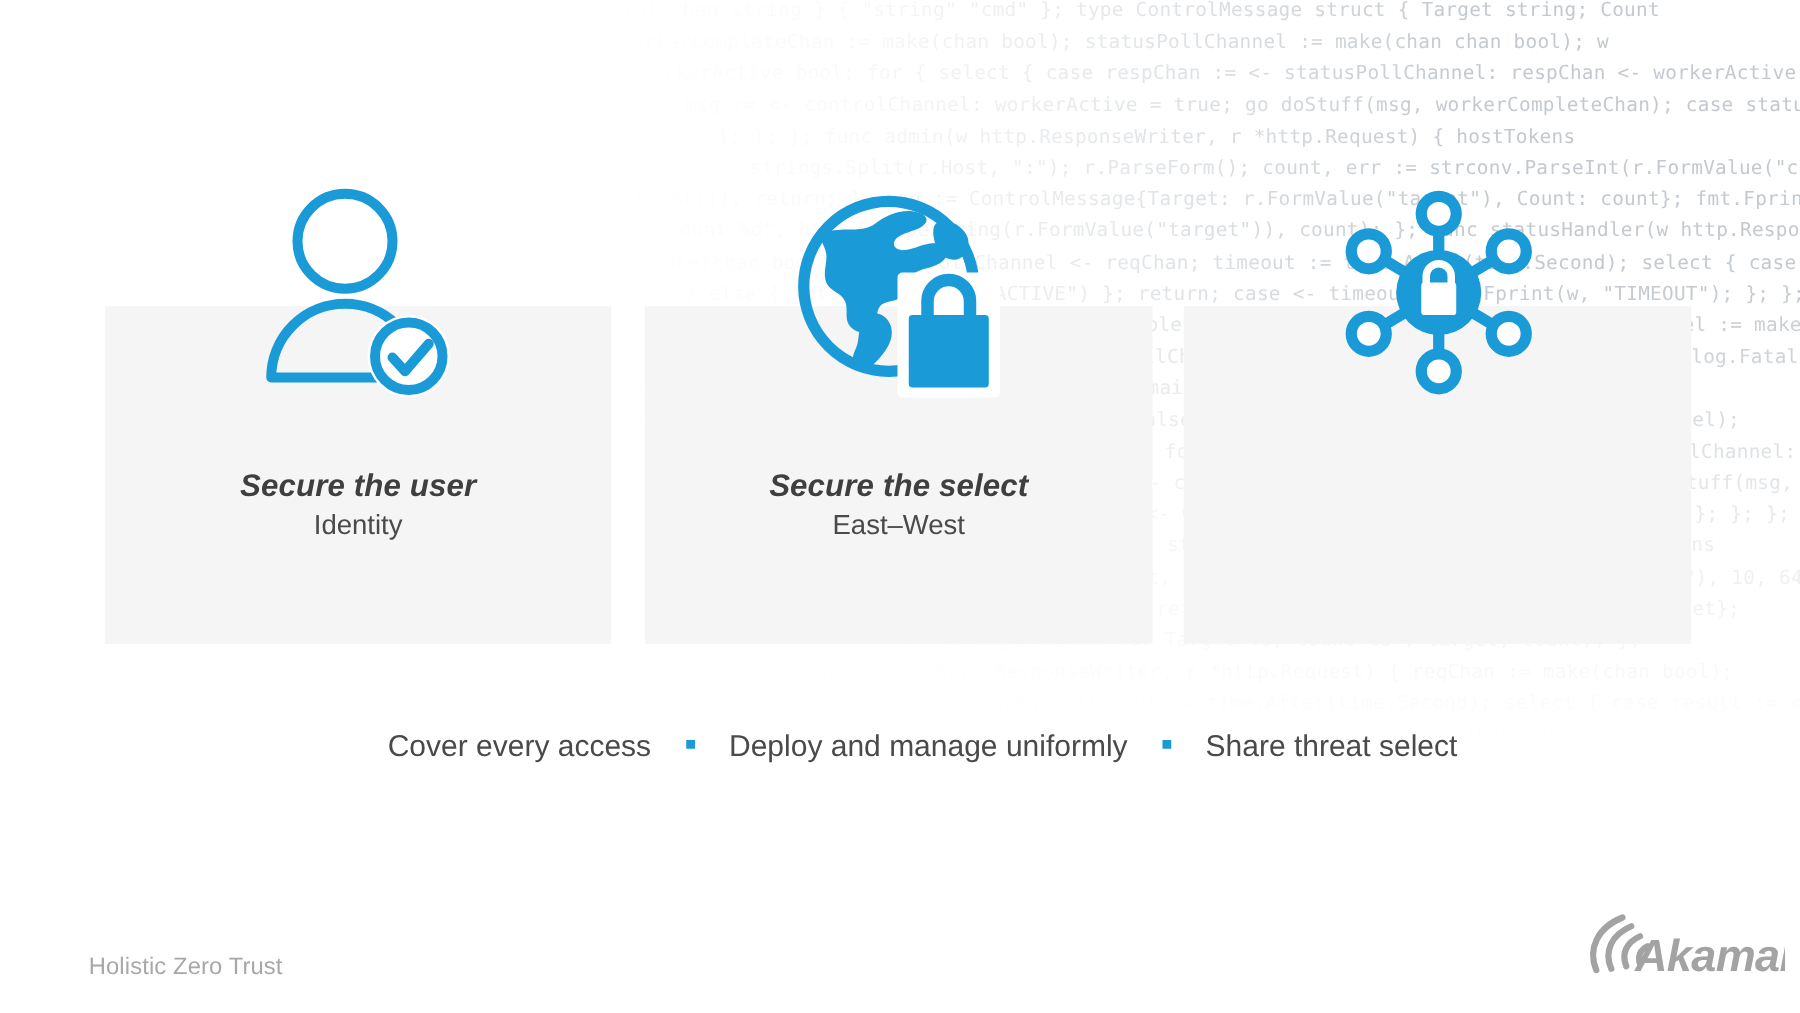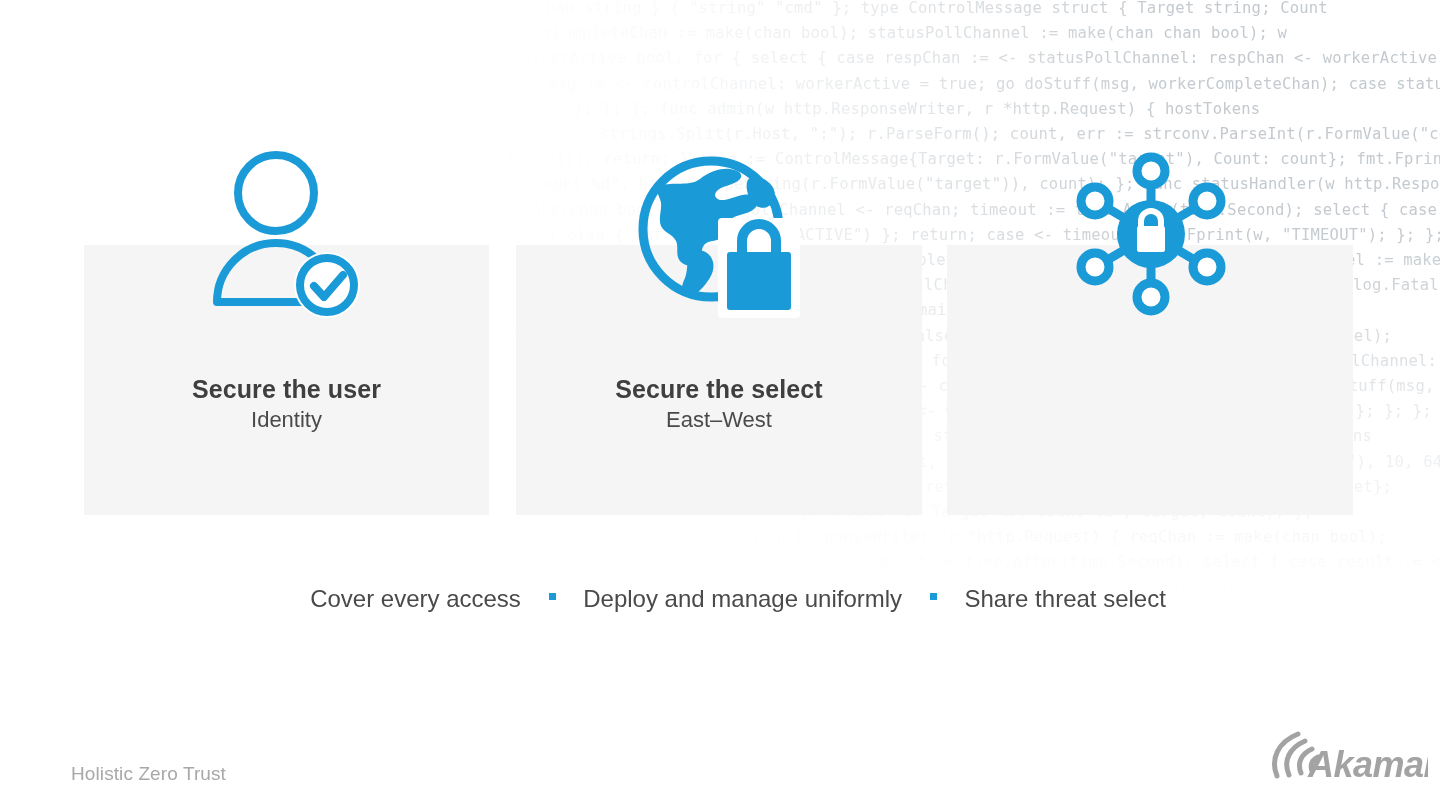--- a/index.html
+++ b/index.html
@@ -65,20 +65,21 @@
     right: 0;
     top: 129px;
     text-align: center;
   }
   .card-title {
     font-size: 25px;
     font-weight: bold;
     color: #3f3f3f;
     letter-spacing: 0.1px;
     line-height: 31px;
+    font-style: italic;
   }
   .card-sub {
     font-size: 22px;
     font-weight: normal;
     color: #4a4a4a;
     line-height: 29px;
   }
 
   
   .icon-wrap {

